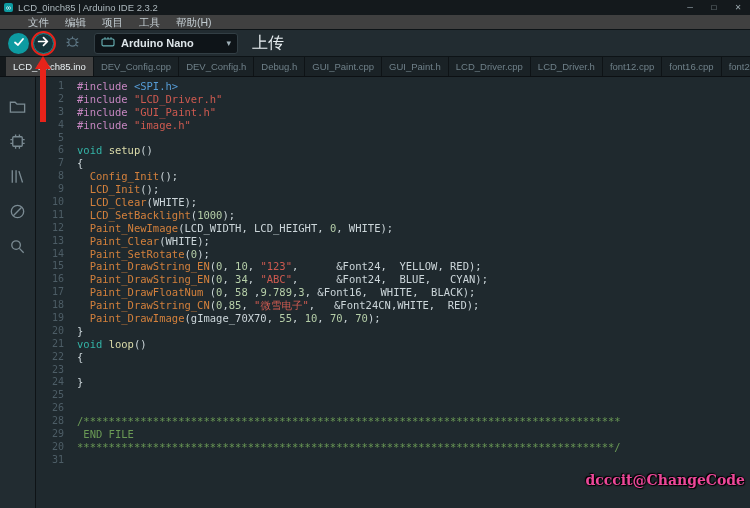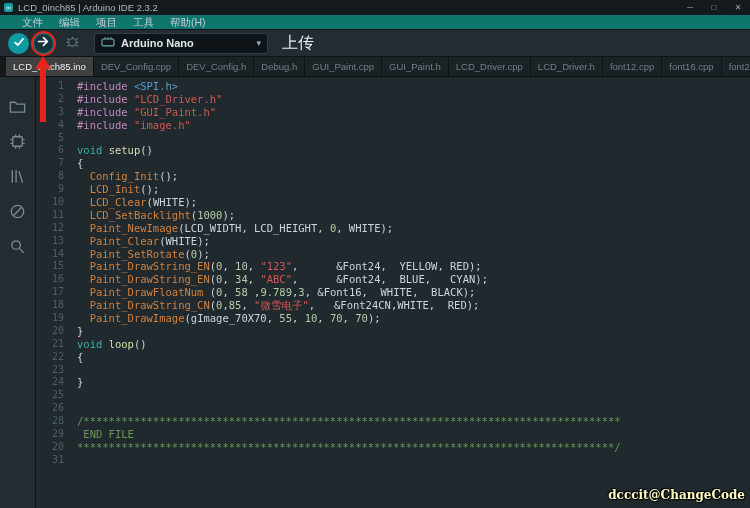--- a/index.html
+++ b/index.html
@@ -12,33 +12,33 @@
   .titlebar { height:15px; flex:0 0 15px; background:#14191c; display:flex; align-items:center;
               padding-left:4px; }
   .app-icon { width:9px; height:9px; border-radius:2px; background:#0d9ba1; color:#fff;
               font-size:7px; line-height:9px; text-align:center; margin-right:5px; }
   .title-text { font-size:9.5px; color:#aeb9be; white-space:nowrap; }
   .win-controls { margin-left:auto; display:flex; height:100%; }
   .win-btn { width:24px; height:100%; display:flex; align-items:center; justify-content:center;
              color:#9aa8ae; font-size:8px; }
 
   
-  .menubar { height:15px; flex:0 0 15px; background:#0f766e; display:flex; align-items:flex-start;
-             padding-left:14px; border-bottom:1px solid #0d1316; }
+  .menubar { height:15px; flex:0 0 15px; background:#404040; display:flex; align-items:flex-start;
+             padding-left:20px; border-bottom:1px solid #0d1316; }
   .menu-item { font-size:10.5px; color:#c2ccd1; padding:0 8px; line-height:15px; white-space:nowrap; }
 
   
   .toolbar { height:27px; flex:0 0 27px; background:#222c31; display:flex; align-items:center;
              padding-left:8px; border-bottom:1px solid #0d1316; }
   .tb-circle { width:21px; height:21px; border-radius:50%; display:flex; align-items:center;
                justify-content:center; flex:0 0 21px; }
   .verify { background:#0d9ba1; }
   .upload { background:#16343b; border:1px solid #0d9ba1; margin-left:4px; }
   .debug-btn { width:20px; height:20px; margin-left:8px; display:flex; align-items:center; justify-content:center; }
-  .board-select { margin-left:12px; width:174px; height:21px; background:#0e1418;
+  .board-select { margin-left:12px; width:144px; height:21px; background:#0e1418;
                   border:1px solid #323e44; border-radius:3px; display:flex; align-items:center;
                   padding:0 6px; }
   .board-label { font-size:11px; font-weight:bold; color:#dde5e9; margin-left:6px; white-space:nowrap; }
   .board-caret { margin-left:auto; color:#9fb0b8; font-size:9px; }
   .upload-tooltip { margin-left:14px; font-size:16px; color:#e8eef1; }
 
   
   .tabbar { height:20px; flex:0 0 20px; background:#14191c; display:flex; align-items:stretch;
             padding-left:6px; border-bottom:1px solid #0c1013; overflow:hidden; }
   .tab { display:flex; align-items:center; padding:0 7px; font-size:9.5px; color:#6f8089;
@@ -68,22 +68,22 @@
 
   
   .red-ring { position:absolute; left:31px; top:31px; width:25px; height:25px;
               border:2px solid #e8231a; border-radius:50%; z-index:20; }
   .red-arrowhead { position:absolute; left:35px; top:56px; width:0; height:0; z-index:20;
                    border-left:8px solid transparent; border-right:8px solid transparent;
                    border-bottom:13px solid #e8231a; }
   .red-shaft { position:absolute; left:40px; top:68px; width:6px; height:54px;
                background:#e8231a; z-index:20; }
 
-  .watermark { position:absolute; right:5px; bottom:6px; z-index:30;
-               font-family:"DejaVu Serif", serif; font-weight:bold; font-size:12px; color:#fef9c3;
+  .watermark { position:absolute; right:5px; bottom:20px; z-index:30;
+               font-family:"DejaVu Serif", serif; font-weight:bold; font-size:14px; color:#ec4899;
                text-shadow: 1px 1px 1px #000, -1px -1px 1px #000, 0 0 2px #000; }
 </style>
 </head>
 <body>
 
 <div class="window">
 
   <div class="titlebar">
     <div class="app-icon">∞</div>
     <div class="title-text">LCD_0inch85 | Arduino IDE 2.3.2</div>

